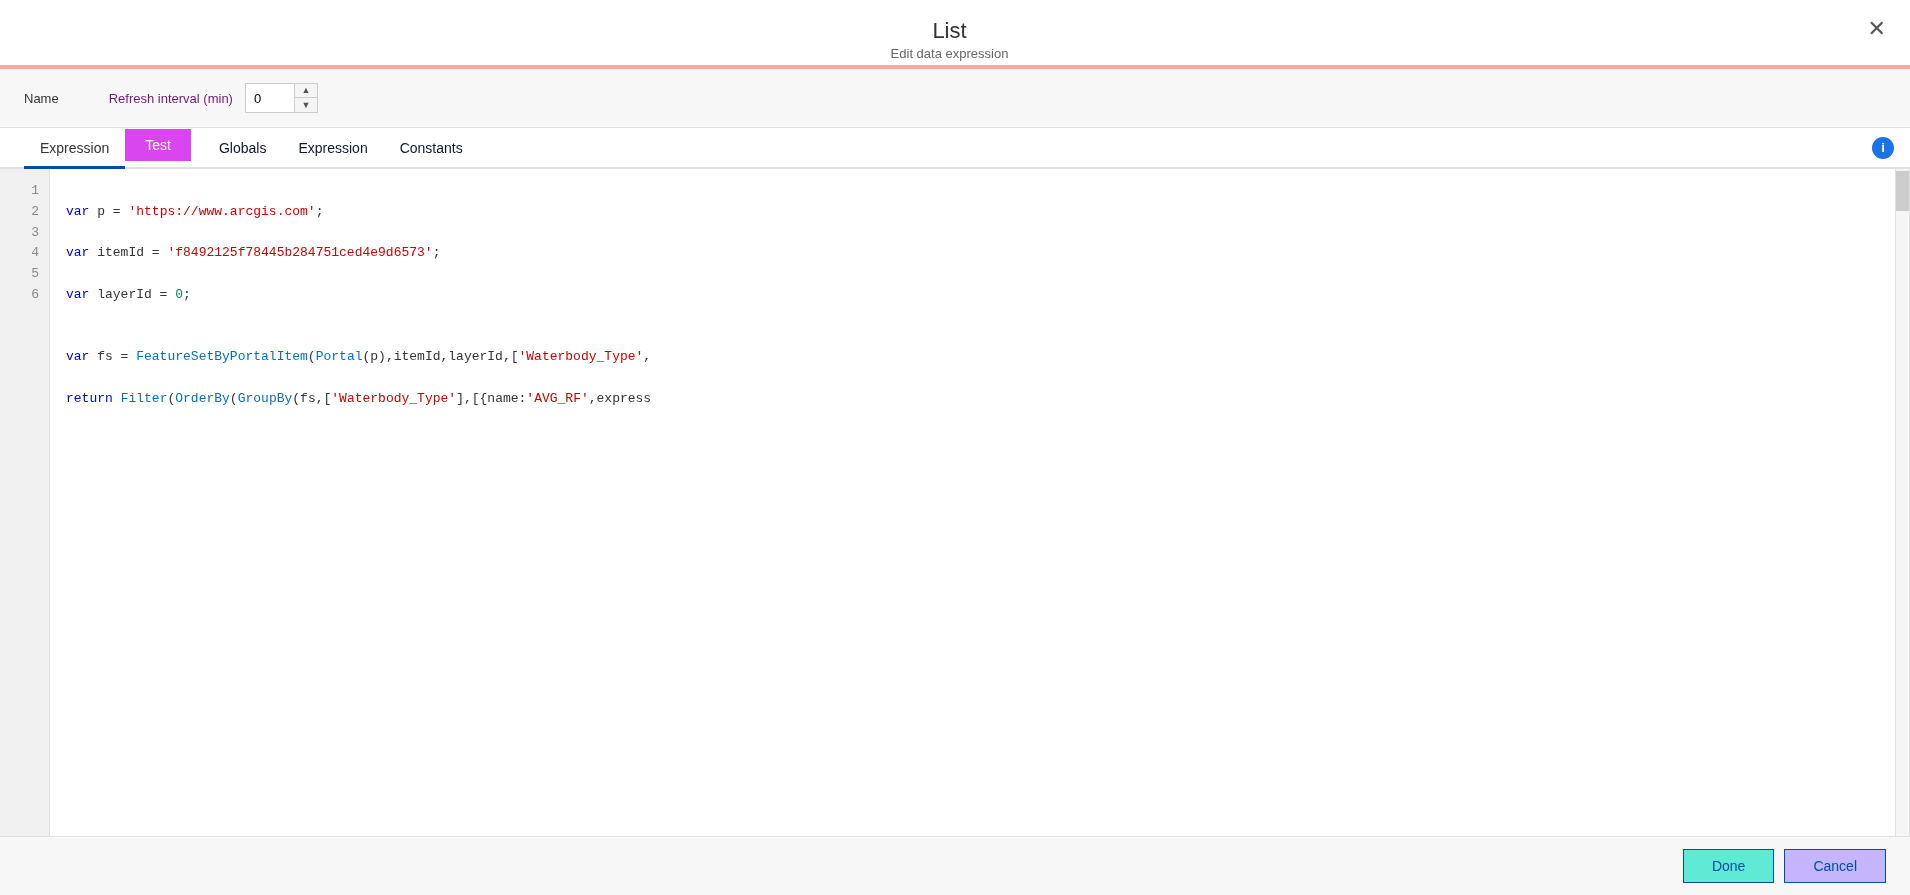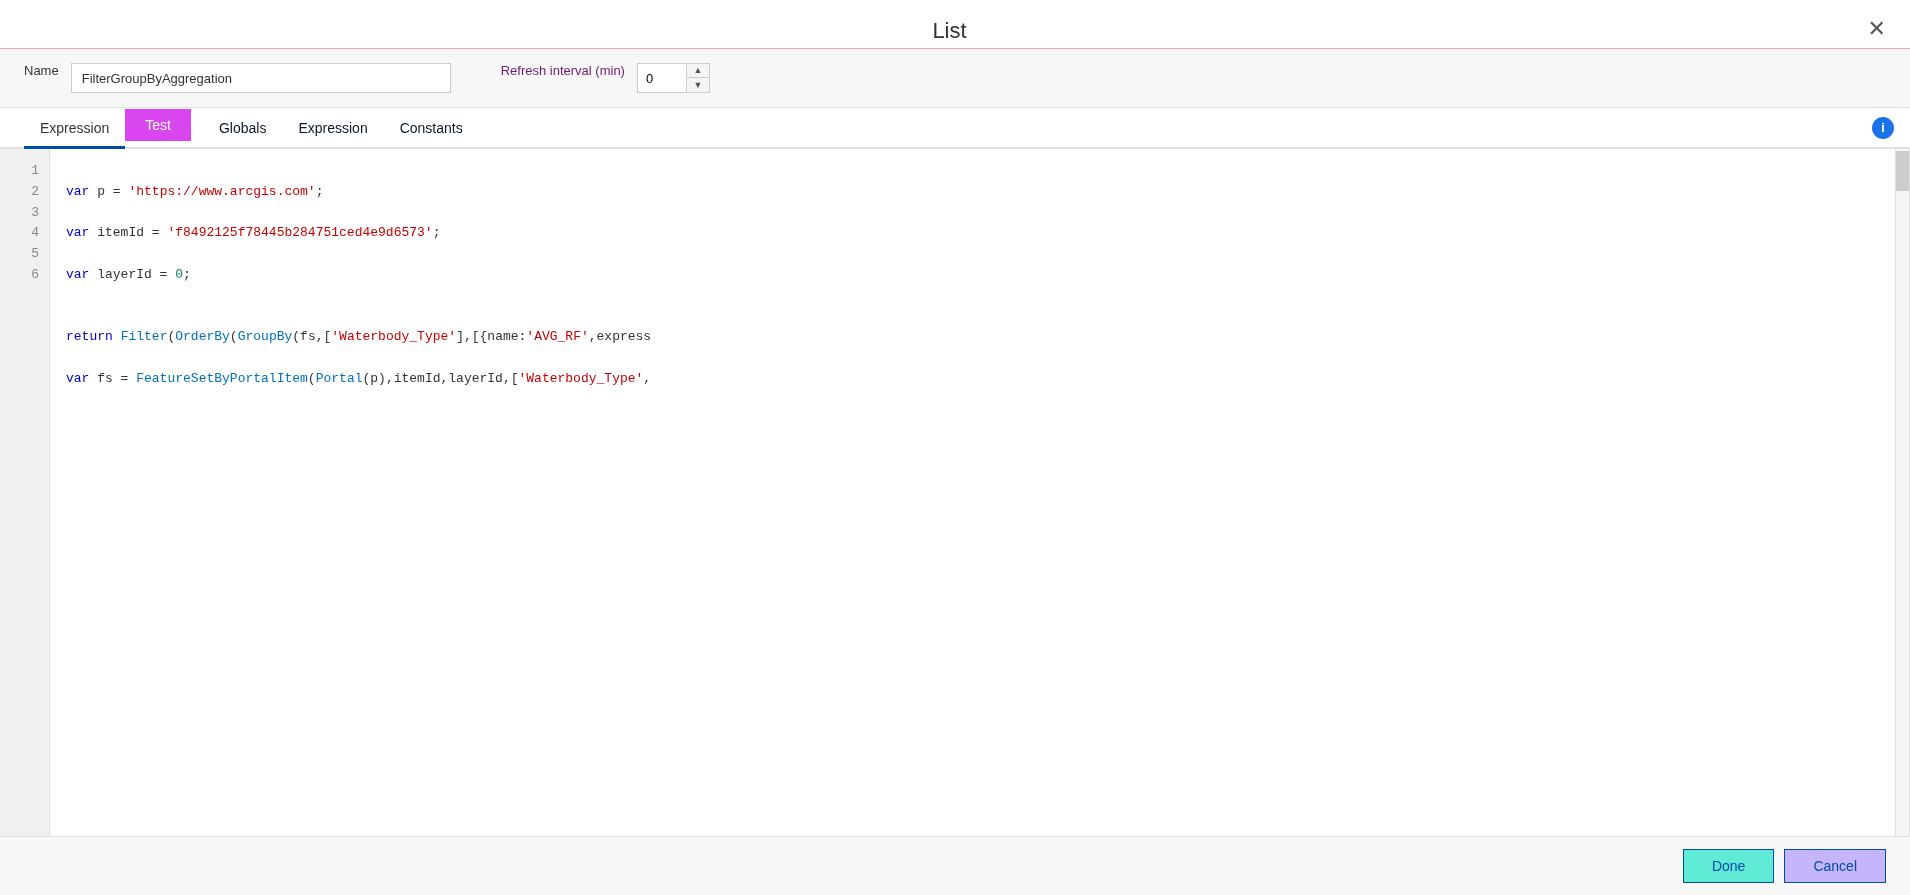--- a/index.html
+++ b/index.html
@@ -18,21 +18,21 @@
       background: #fff;
       width: 1910px;
       height: 895px;
       display: flex;
       flex-direction: column;
       position: relative;
     }
     .modal-header {
       text-align: center;
       padding: 18px 11px 4px 0;
-      border-bottom: 1px solid #fca5a5;
+      border-bottom: 4px solid #fca5a5;
     }
     .modal-title {
       font-size: 22px;
       font-weight: 400;
       color: #333;
     }
     .modal-subtitle {
       font-size: 13px;
       color: #666;
       margin-top: 2px;
@@ -43,20 +43,21 @@
       right: 24px;
       cursor: pointer;
       font-size: 22px;
       color: #555;
       background: none;
       border: none;
       line-height: 1;
     }
     .name-row {
       display: flex;
+      align-items: center;
       padding: 14px 24px;
       background: #f7f7f7;
       border-bottom: 1px solid #e0e0e0;
       gap: 12px;
     }
     .name-label {
       font-size: 13px;
       color: #333;
       white-space: nowrap;
     }
@@ -251,26 +252,26 @@
       gap: 0;
     }
   </style>
 </head>
 <body>
 
 <div class="modal">
 
   <div class="modal-header">
     <div class="modal-title">List</div>
+    <div class="modal-subtitle">Edit data expression</div>
     <button class="close-btn">✕</button>
   </div>
 
   <div class="name-row">
     <span class="name-label">Name</span>
-    <input class="name-input" type="text" value="FilterGroupByAggregation" style="">
     <span class="refresh-label">Refresh interval (min)</span>
     <div class="refresh-spinner">
       <input class="refresh-input" type="text" value="0" style="">
       <div class="spinner-buttons">
         <button class="spinner-btn">▲</button>
         <button class="spinner-btn">▼</button>
       </div>
     </div>
   </div>
 
@@ -293,22 +294,22 @@
         <span>3</span>
         <span>4</span>
         <span>5</span>
         <span>6</span>
       </div>
       <div class="code-content">
 <span class="code-line"><span class="kw">var</span> p = <span class="str">'https://www.arcgis.com'</span>;</span>
 <span class="code-line"><span class="kw">var</span> itemId = <span class="str">'f8492125f78445b284751ced4e9d6573'</span>;</span>
 <span class="code-line"><span class="kw">var</span> layerId = <span class="num">0</span>;</span>
 <span class="code-line"></span>
+<span class="code-line"><span class="kw">var</span> fs = <span class="fn">FeatureSetByPortalItem</span>(<span class="fn">Portal</span>(p),itemId,layerId,[<span class="str">'Waterbody_Type'</span>,</span>
 <span class="code-line"><span class="kw">return</span> <span class="fn">Filter</span>(<span class="fn">OrderBy</span>(<span class="fn">GroupBy</span>(fs,[<span class="str">'Waterbody_Type'</span>],[{name:<span class="str">'AVG_RF'</span>,express</span>
-<span class="code-line"><span class="kw">var</span> fs = <span class="fn">FeatureSetByPortalItem</span>(<span class="fn">Portal</span>(p),itemId,layerId,[<span class="str">'Waterbody_Type'</span>,</span>
       </div>
       <div class="scrollbar-area">
         <div class="scrollbar-thumb"></div>
       </div>
     </div>
   </div>
 
   <div class="modal-footer">
     <button class="footer-btn primary">Done</button>
     <button class="footer-btn cancel">Cancel</button>

